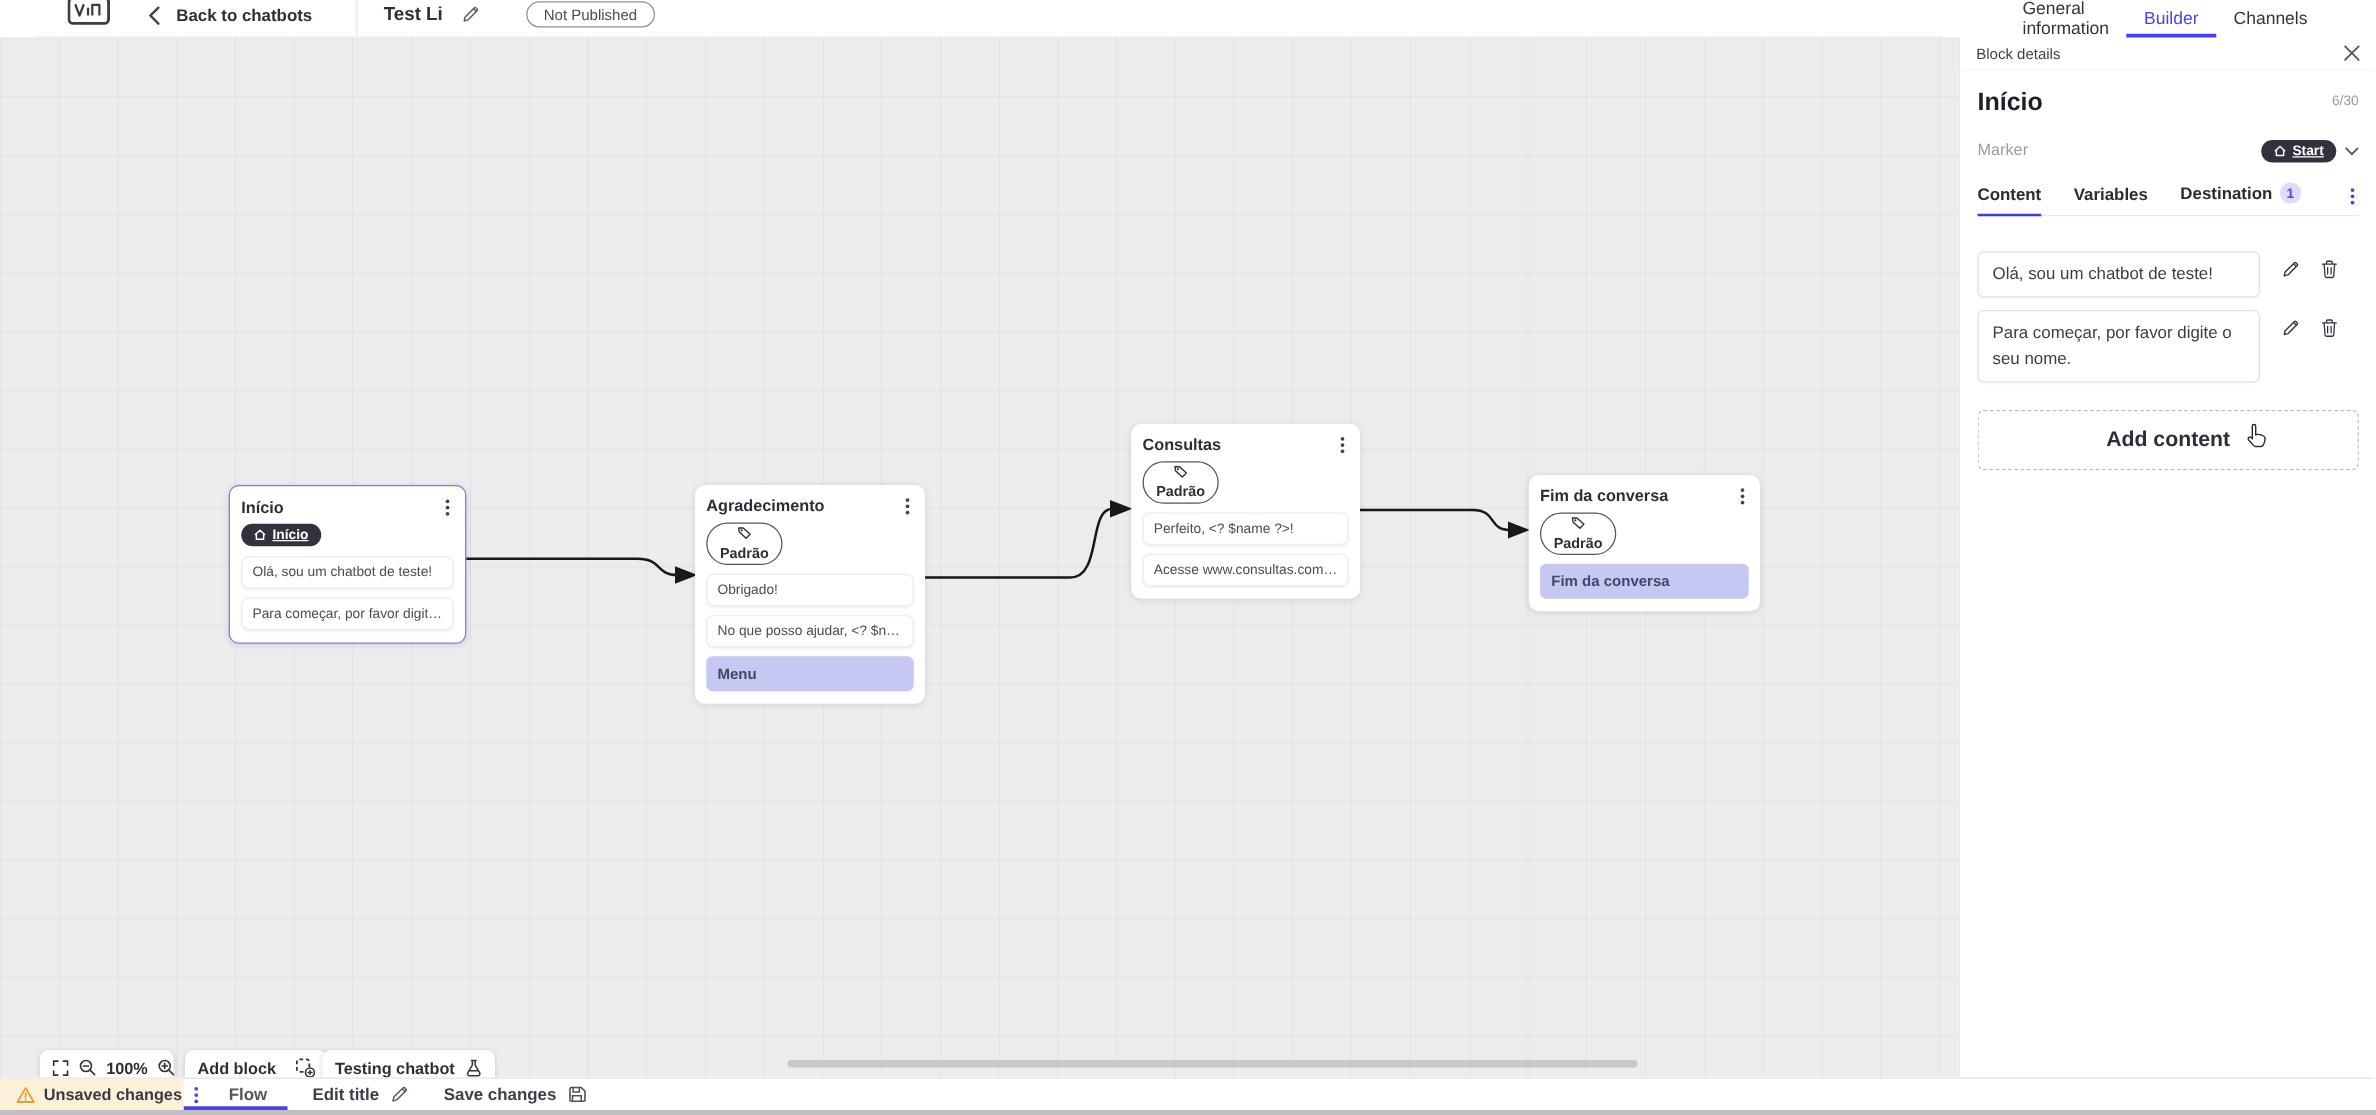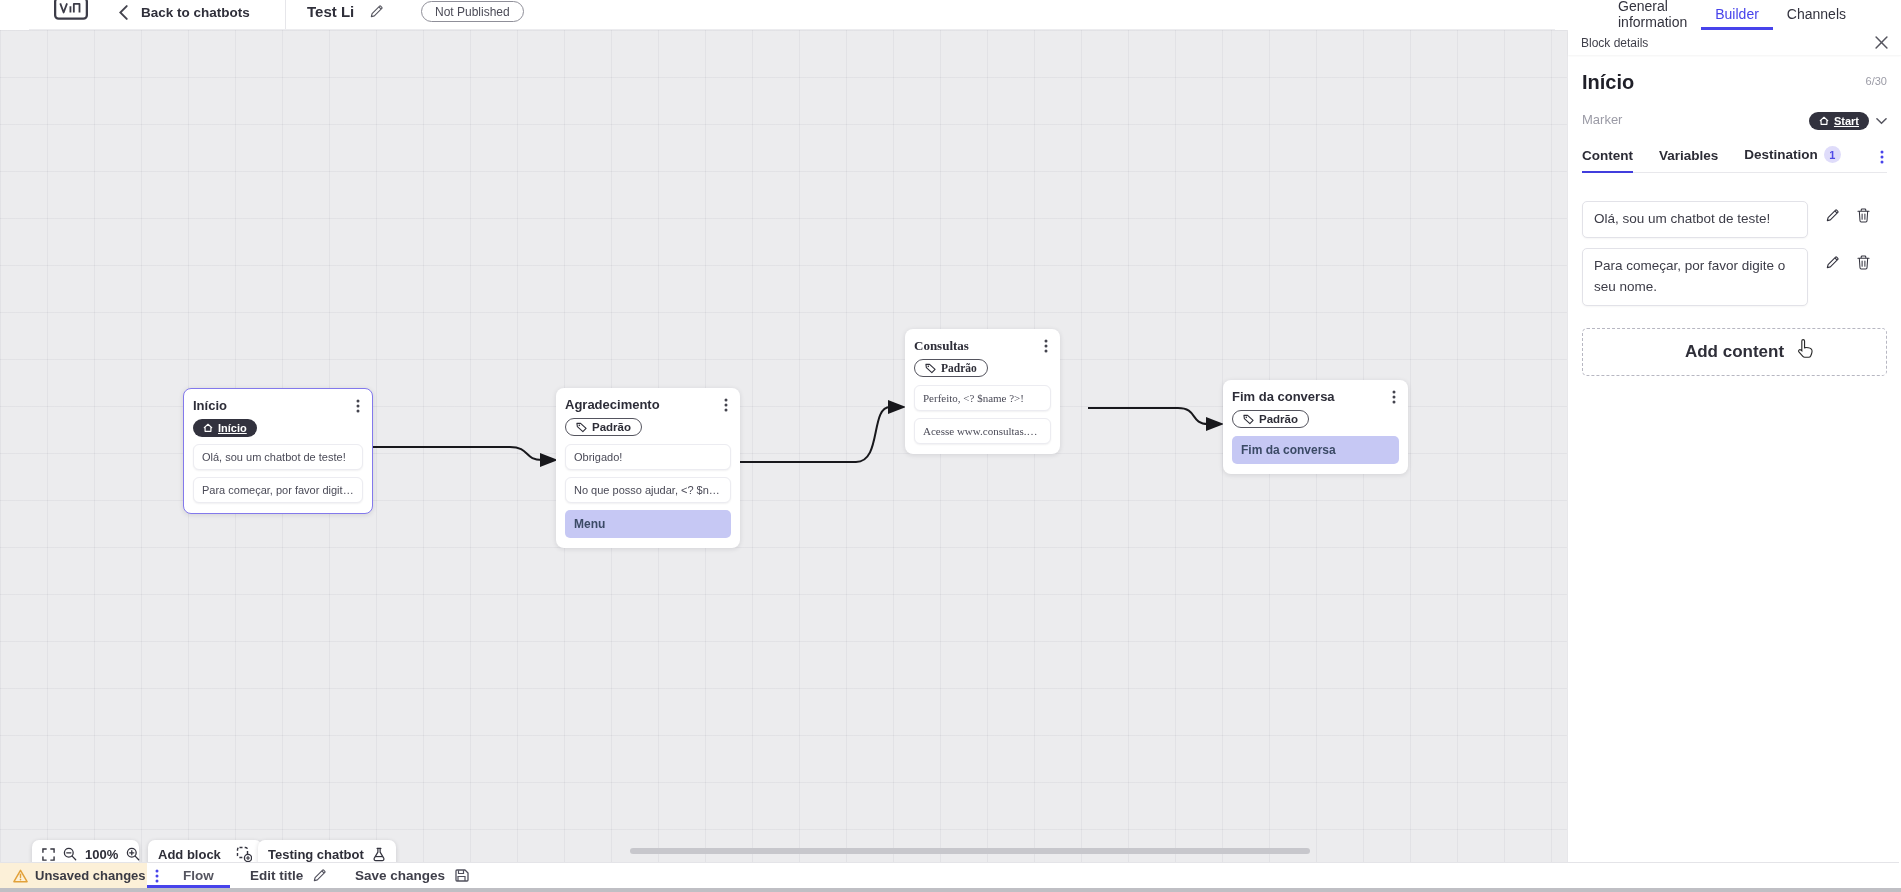--- a/index.html
+++ b/index.html
@@ -55,21 +55,21 @@
   .block-title { font-size:13px; font-weight:700; color:#2d2d38; }
   .kebab { color:#44444e; cursor:pointer; padding:1px 3px; }
   .pill-dark {
     display:inline-flex; align-items:center; gap:5px; margin-top:5px;
     background:#32323e; color:#fff; border-radius:999px; padding:3px 10px;
     font-size:11px; font-weight:700;text-decoration:underline;
   }
   .pill-outline {
     display:inline-flex; align-items:center; gap:5px; margin-top:5px;
     border:1.3px solid #54545e; border-radius:999px; padding:2px 10px;
-    font-size:11.5px; font-weight:600; color:#2e2e38; background:#fff;
+    font-size:11.5px; font-weight:600; color:#2e2e38; background:#fff;flex-direction:column;
   }
   .msg {
     background:#fff; border:1px solid #ececf1; border-radius:6px;
     box-shadow:0 1px 2px rgba(23,23,40,.06);
     font-size:11px; color:#4a4a57; padding:6px 8px; margin-top:7px;
     white-space:nowrap; overflow:hidden; text-overflow:ellipsis; cursor:pointer;
   }
   .btn-chip {
     background:#c6c8f4; border-radius:5px; padding:7px 9px; margin-top:7px;
     font-size:12px; font-weight:700; color:#3b4a66; cursor:pointer;
@@ -240,21 +240,21 @@
             <circle cx="3.6" cy="3.6" r=".9" fill="currentColor"></circle>
           </svg>
         </span>
       <span>Padrão</span>
     </span>
     <div class="msg">Obrigado!</div>
     <div class="msg">No que posso ajudar, &lt;? $name ...</div>
     <div class="btn-chip">Menu</div>
   </div>
 
-  <div class="block" style="left:905px; top:299px; width:155px;font-family:Liberation Serif, serif;">
+  <div class="block" style="left:905px; top:309px; width:183px;">
     <div class="block-title-row">
       <span class="block-title">Consultas</span>
       <span class="kebab">
         <svg width="4" height="14" viewBox="0 0 4 14" fill="currentColor">
             <circle cx="2" cy="2" r="1.5"></circle>
             <circle cx="2" cy="7" r="1.5"></circle>
             <circle cx="2" cy="12" r="1.5"></circle>
           </svg>
       </span>
     </div>

